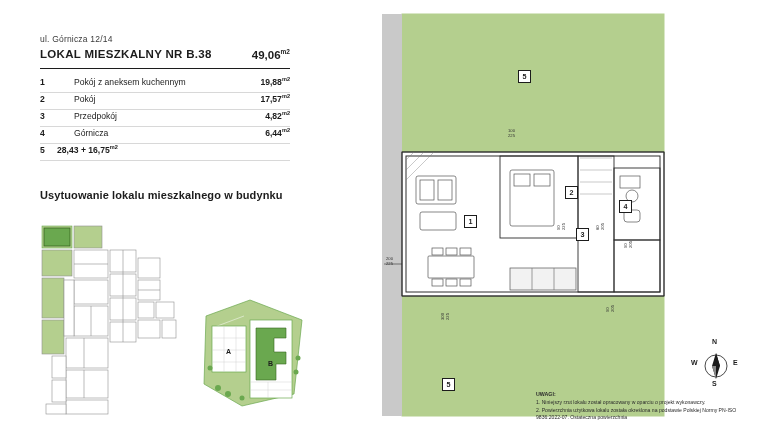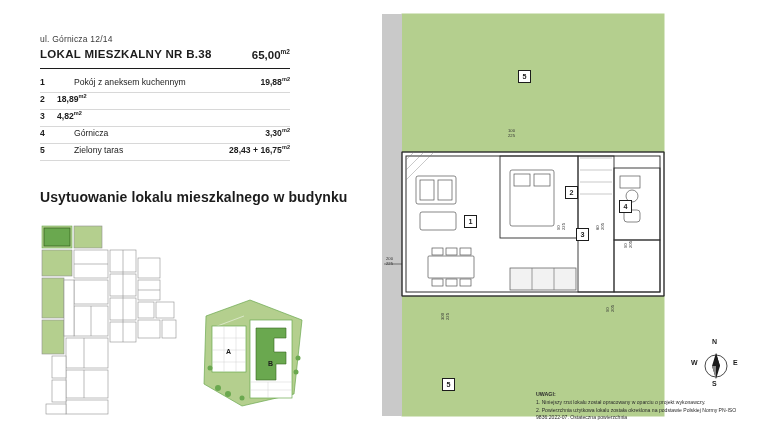--- a/index.html
+++ b/index.html
@@ -41,21 +41,21 @@
     font-size:8.6px;
   }
   .room:last-child { border-bottom:1px solid #d8d8d8; }
   .room .num { width:17px; font-weight:bold; font-size:8.6px; }
   .room .nm { flex:1; color:#1c1c1c;padding-left:17px; }
   .room .ar { font-weight:bold; white-space:nowrap; }
   .room .ar sup { font-size:5.6px; vertical-align:super; }
 
   .loc-title {
     position:absolute; left:40px; top:189px;
-    font-size:14px; font-weight:bold; letter-spacing:.1px;text-align:right;
+    font-size:11px; font-weight:bold; letter-spacing:.1px;text-align:right;
   }
 
   svg { display:block; }
 
   
   .right { position:absolute; left:380px; top:0; width:380px; height:428px; background:#fff; }
 
   .notes {
     position:absolute; left:536px; top:391px; width:218px;
     font-size:5.1px; line-height:1.5; color:#2a2a2a;
@@ -81,47 +81,48 @@
 <body>
 
 <div class="page">
 
   <div class="left">
 
     <div class="addr">ul. Górnicza 12/14</div>
 
     <div class="title-row">
       <span class="title">LOKAL MIESZKALNY NR B.38</span>
-      <span class="area-total"><span>65,00</span><sup>m2</sup></span>
+      <span class="area-total"><span>49,06</span><sup>m2</sup></span>
     </div>
 
     <div class="hr"></div>
 
     <div class="rooms">
       <div class="room">
         <span class="num">1</span>
         <span class="nm">Pokój z aneksem kuchennym</span>
         <span class="ar"><span>19,88</span><sup>m2</sup></span>
       </div>
       <div class="room">
         <span class="num">2</span>
-        <span class="ar"><span>18,89</span><sup>m2</sup></span>
+        <span class="nm">Pokój</span>
+        <span class="ar"><span>17,57</span><sup>m2</sup></span>
       </div>
       <div class="room">
         <span class="num">3</span>
+        <span class="nm">Przedpokój</span>
         <span class="ar"><span>4,82</span><sup>m2</sup></span>
       </div>
       <div class="room">
         <span class="num">4</span>
         <span class="nm">Górnicza</span>
-        <span class="ar"><span>3,30</span><sup>m2</sup></span>
+        <span class="ar"><span>6,44</span><sup>m2</sup></span>
       </div>
       <div class="room">
         <span class="num">5</span>
-        <span class="nm">Zielony taras</span>
         <span class="ar"><span>28,43 + 16,75</span><sup>m2</sup></span>
       </div>
     </div>
 
     <div class="loc-title">Usytuowanie lokalu mieszkalnego w budynku</div>
 
     <svg width="150" height="195" style="position:absolute;left:38px;top:222px;">
       <g stroke="#8f8f8f" stroke-width="0.6" fill="#ffffff">
 
         <rect x="4" y="4" width="30" height="22" fill="#b4cf8e" stroke="#6aa84f"></rect>

